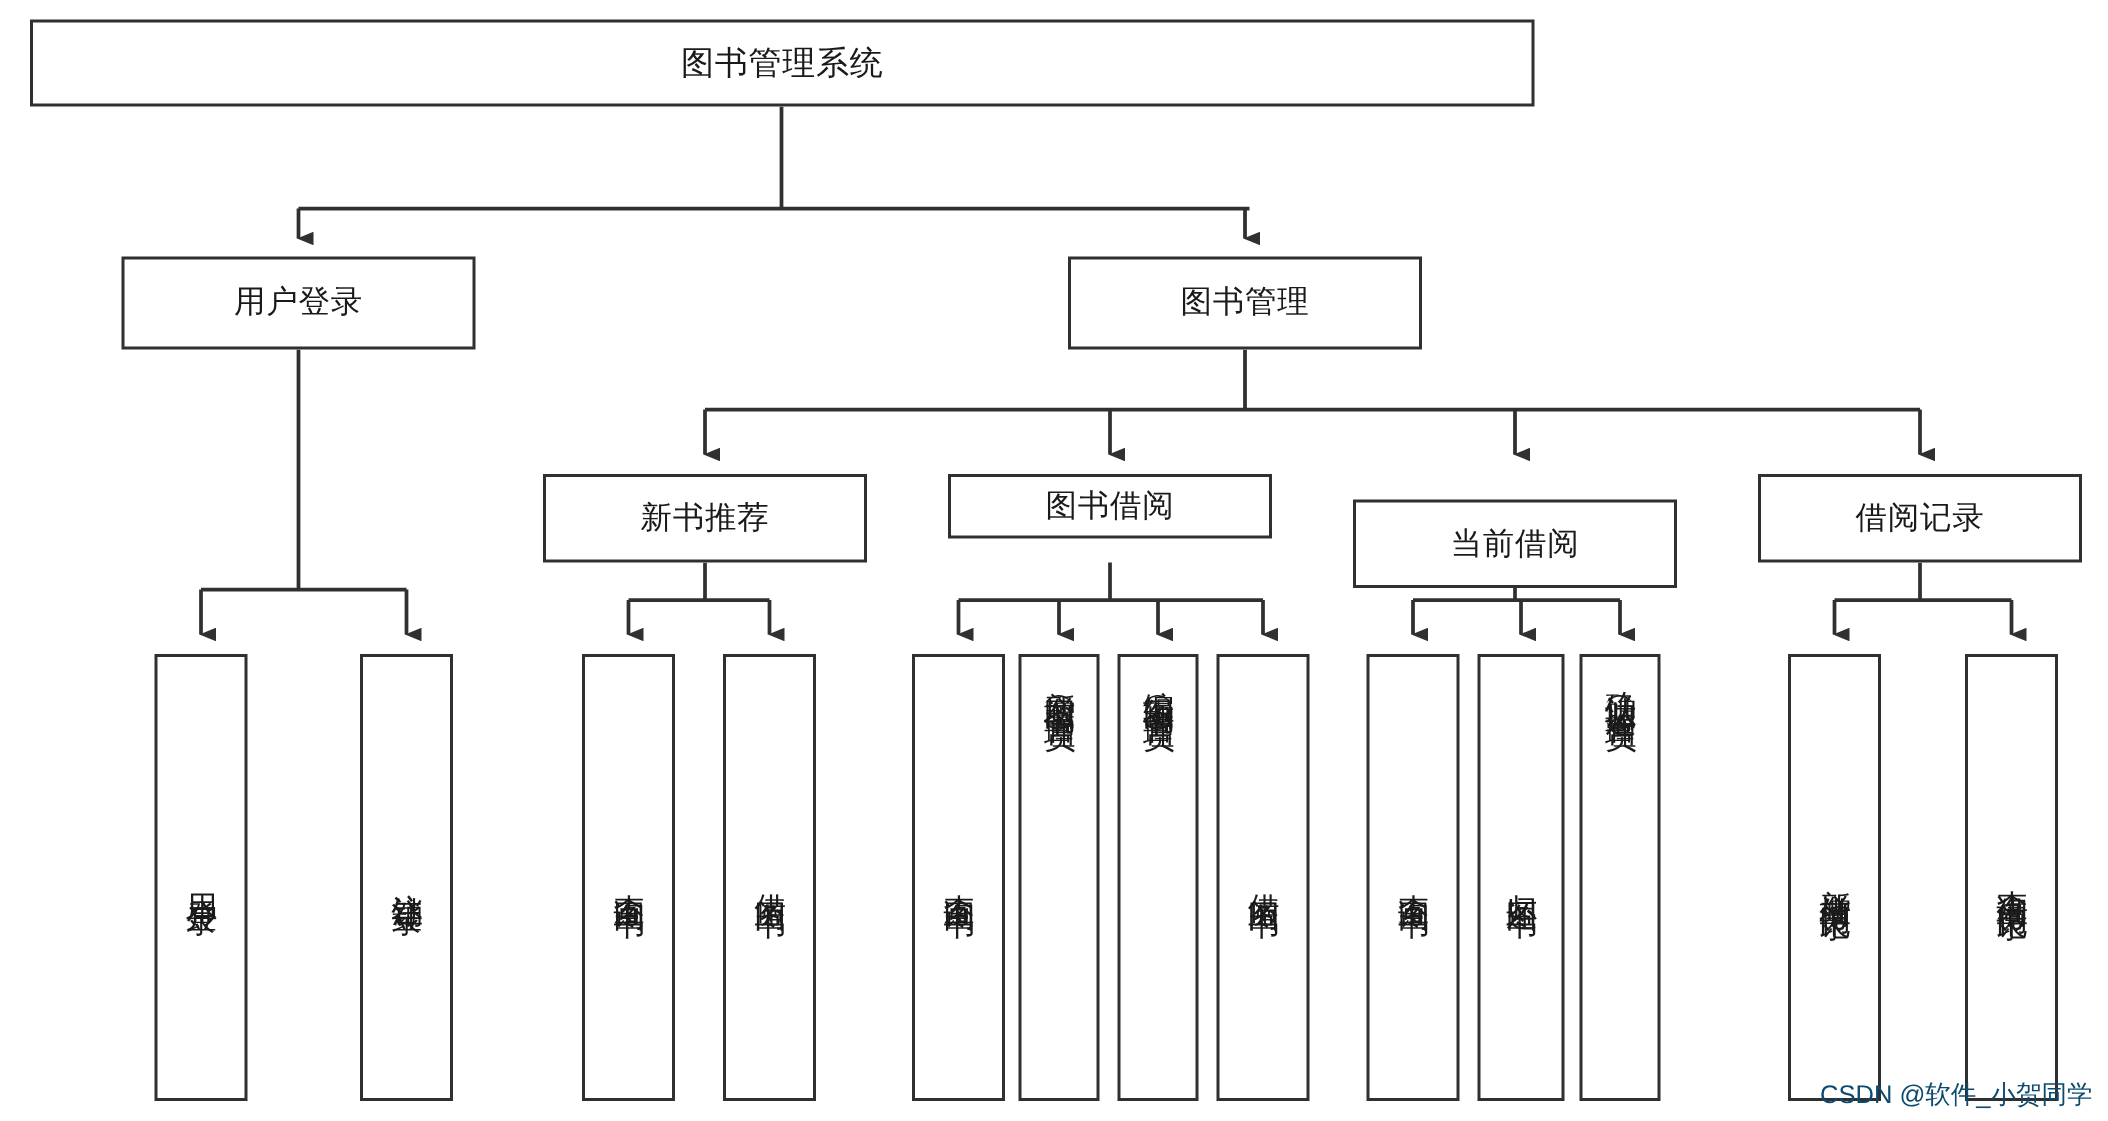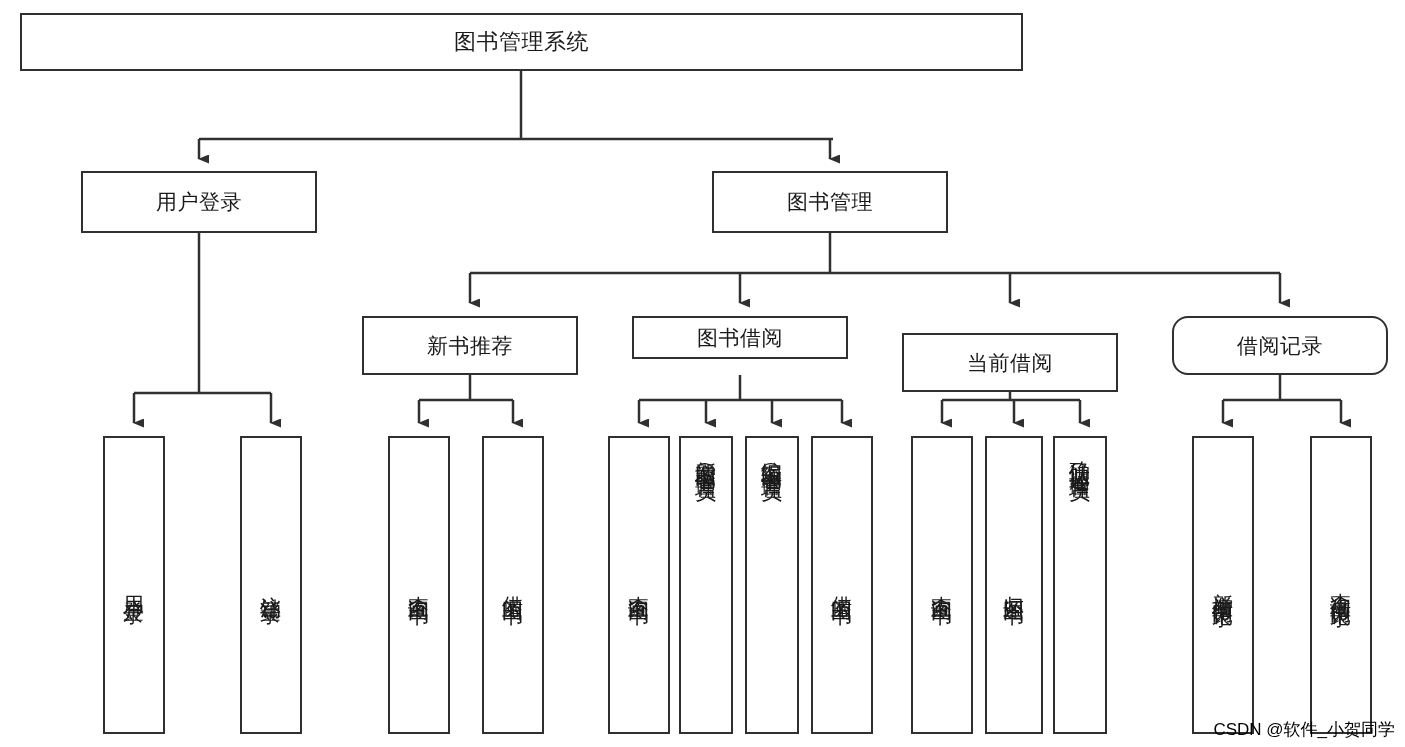--- a/index.html
+++ b/index.html
@@ -65,21 +65,21 @@
   }
   .node.vertical.centered {
     align-items: center;
     padding-top: 0;
   }
   .watermark {
     position: absolute;
     right: 10px;
     bottom: 6px;
     font-size: 17px;
-    color: #000000;
+    color: #0c4a6e;
     white-space: nowrap;
     z-index: 5;
     user-select: none;
   }
 </style>
 </head>
 <body>
 
 <div id="diagram-root">
 
@@ -162,21 +162,21 @@
   </div>
 
   <div class="node horizontal" style="left:632px; top:316px; width:216px; height:43px;">
     <span class="node-label">图书借阅</span>
   </div>
 
   <div class="node horizontal" style="left:902px; top:316px; width:216px; height:59px;margin-top:17px;">
     <span class="node-label">当前借阅</span>
   </div>
 
-  <div class="node horizontal" style="left:1172px; top:316px; width:216px; height:59px;border-radius:16px;">
+  <div class="node horizontal" style="left:1172px; top:316px; width:216px; height:59px;">
     <span class="node-label">借阅记录</span>
   </div>
 
   <div class="node vertical centered" style="left:103px; top:436px; width:62px; height:298px;">
     <span class="node-label">用户登录</span>
   </div>
 
   <div class="node vertical centered" style="left:240px; top:436px; width:62px; height:298px;">
     <span class="node-label">注销登录</span>
   </div>

